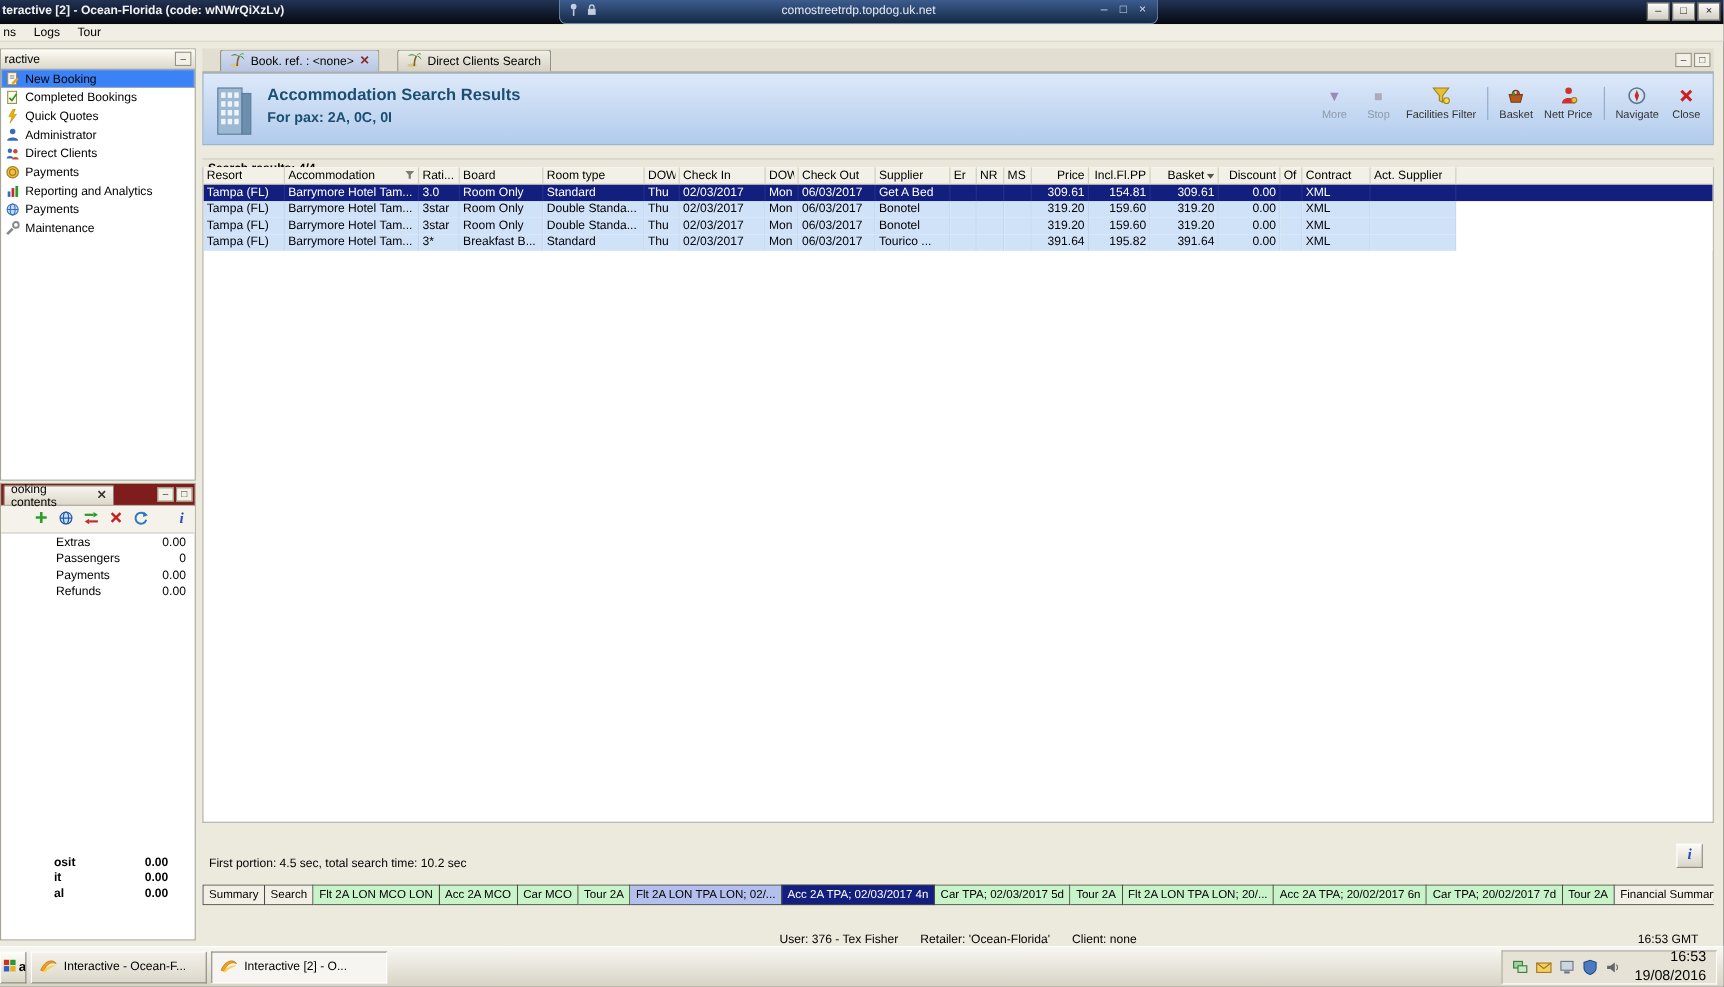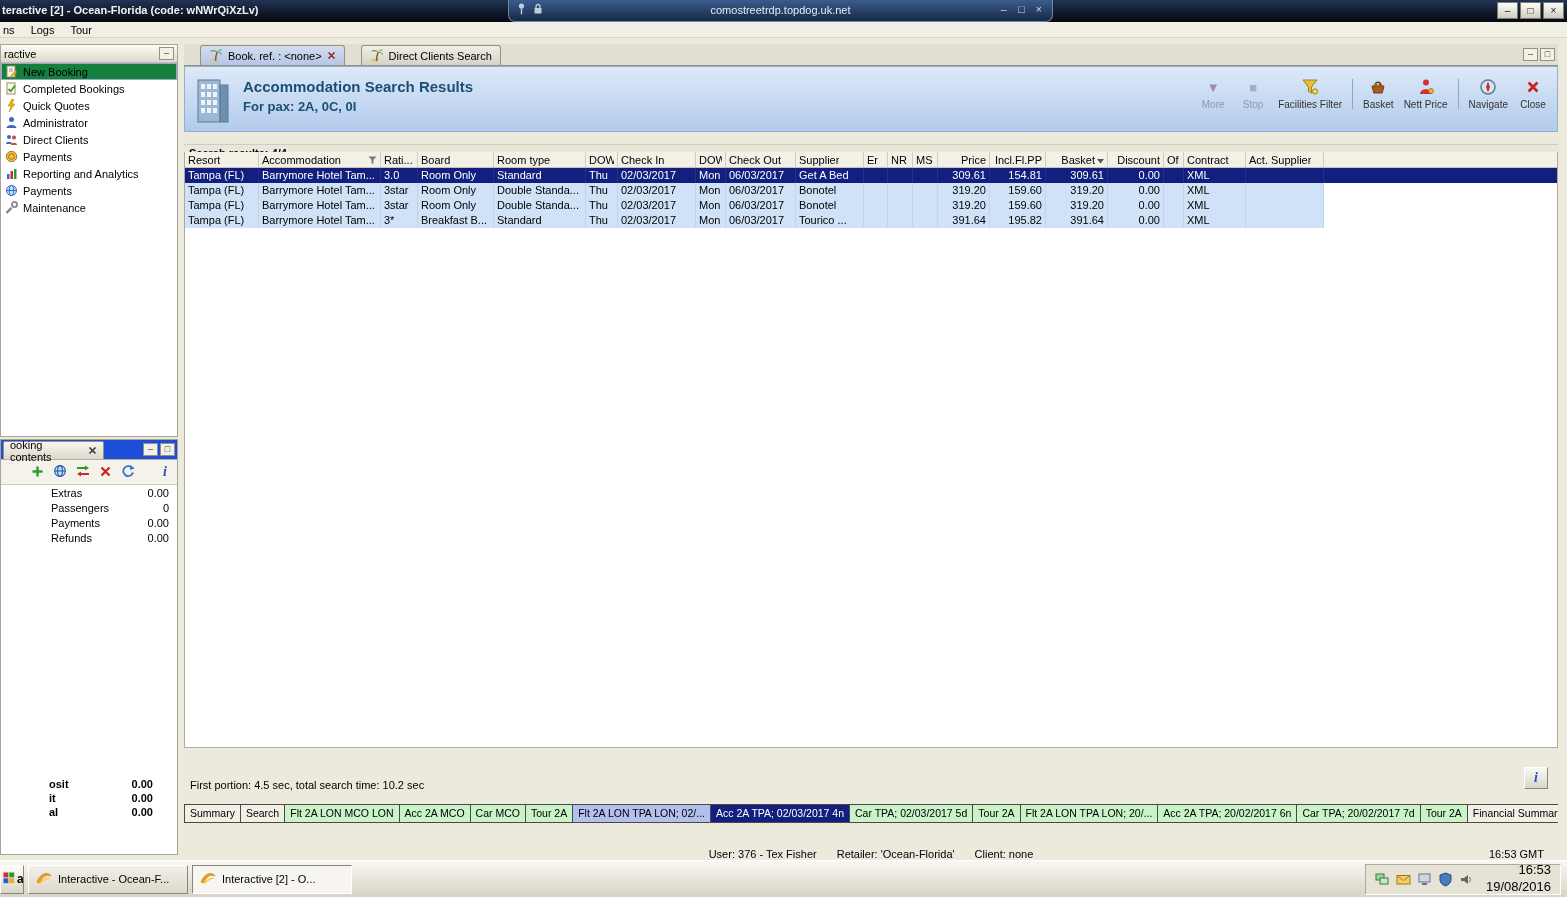--- a/index.html
+++ b/index.html
@@ -19,25 +19,25 @@
   .menu-bar { position:absolute; left:0; top:22px; width:1567px; height:16px; background:#f1efe4; border-bottom:1px solid #d8d5c8; display:flex; align-items:center; }
   .menu-item { padding:1px 8px; }
   .menu-item:first-child { padding-left:3px; }
 
   
   .sidebar { position:absolute; left:0; top:44px; width:178px; height:393px; background:#fff; border:1px solid #a8a496; }
   .panel-caption { height:18px; background:linear-gradient(#fdfcf6,#ddd9ca); border-bottom:1px solid #c2beb0; display:flex; align-items:center; padding:0 3px; }
   .caption-title { flex:1; }
   .caption-btn { width:15px; height:13px; border:1px solid #96927f; background:#f2f0e7; font-size:9px; line-height:11px; text-align:center; color:#333; margin-left:2px; }
   .nav-item { height:17px; display:flex; align-items:center; gap:5px; padding:0 4px; white-space:nowrap; }
-  .nav-item.selected { background:#15803d; outline:1px solid #93a9cd; outline-offset:-1px; }
+  .nav-item.selected { background:#3b82f6; outline:1px solid #93a9cd; outline-offset:-1px; }
   .nicon { width:13px; height:13px; display:inline-flex; flex:none; }
 
   .booking-panel { position:absolute; left:0; top:439px; width:178px; height:416px; background:#fff; border:1px solid #a8a496; }
-  .bp-caption { height:20px; background:#1d4ed8; display:flex; align-items:flex-end; padding:0 2px; border-bottom:1px solid #b4b0a2;gap:37px; }
+  .bp-caption { height:20px; background:#7f1d1d; display:flex; align-items:flex-end; padding:0 2px; border-bottom:1px solid #b4b0a2;gap:37px; }
   .bp-tab { height:18px; background:linear-gradient(#f7f5ee,#dcd8ca); border:1px solid #96927f; border-bottom:none; border-radius:2px 2px 0 0; display:flex; align-items:center; gap:6px; padding:0 6px; }
   .bp-caption .caption-btns { margin-left:auto; display:flex; margin-bottom:3px; }
   .bp-toolbar { height:25px; border-bottom:1px solid #cfccc0; background:#f4f2ea; display:flex; align-items:center; gap:9px; padding:0 10px 0 30px; }
   .bp-toolbar .info-glyph { margin-left:auto; }
   .info-glyph { font-family:"Liberation Serif", serif; font-style:italic; font-weight:bold; color:#2a50c0; font-size:14px; line-height:14px; }
   .bp-row { display:flex; justify-content:space-between; padding:2px 8px 1px 2px;margin-left:48px; }
   .bp-totals { position:absolute; left:0; bottom:35px; width:100%; }
   .bp-totals .bp-row { font-weight:bold; padding:1px 24px 1px 0; }
 
   

